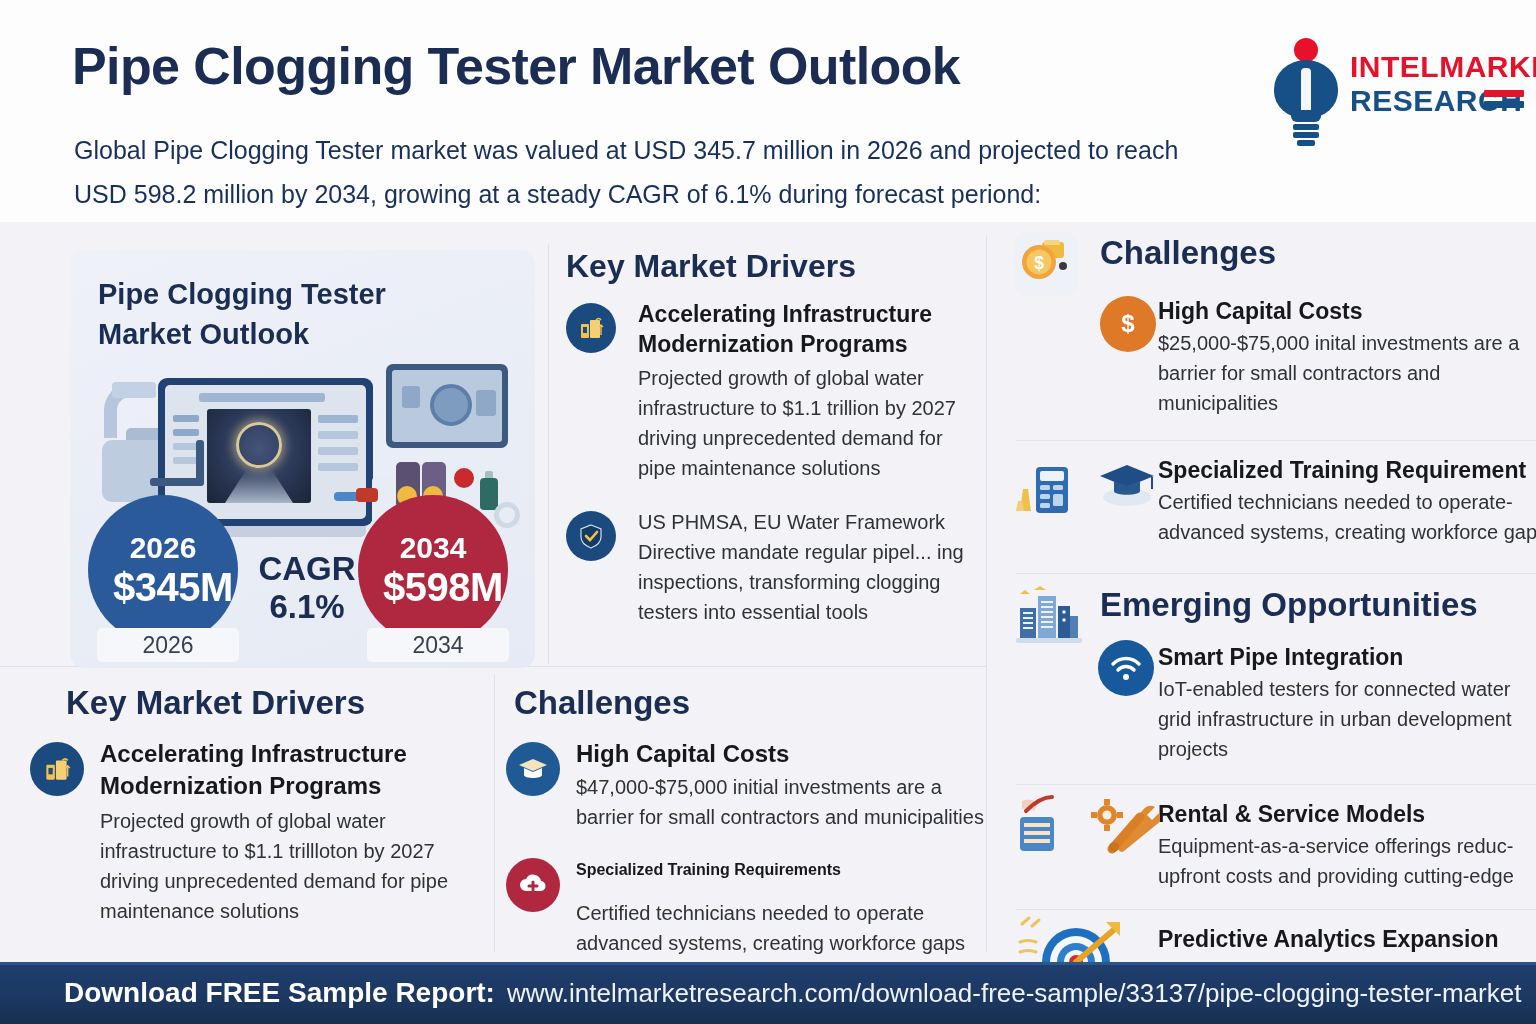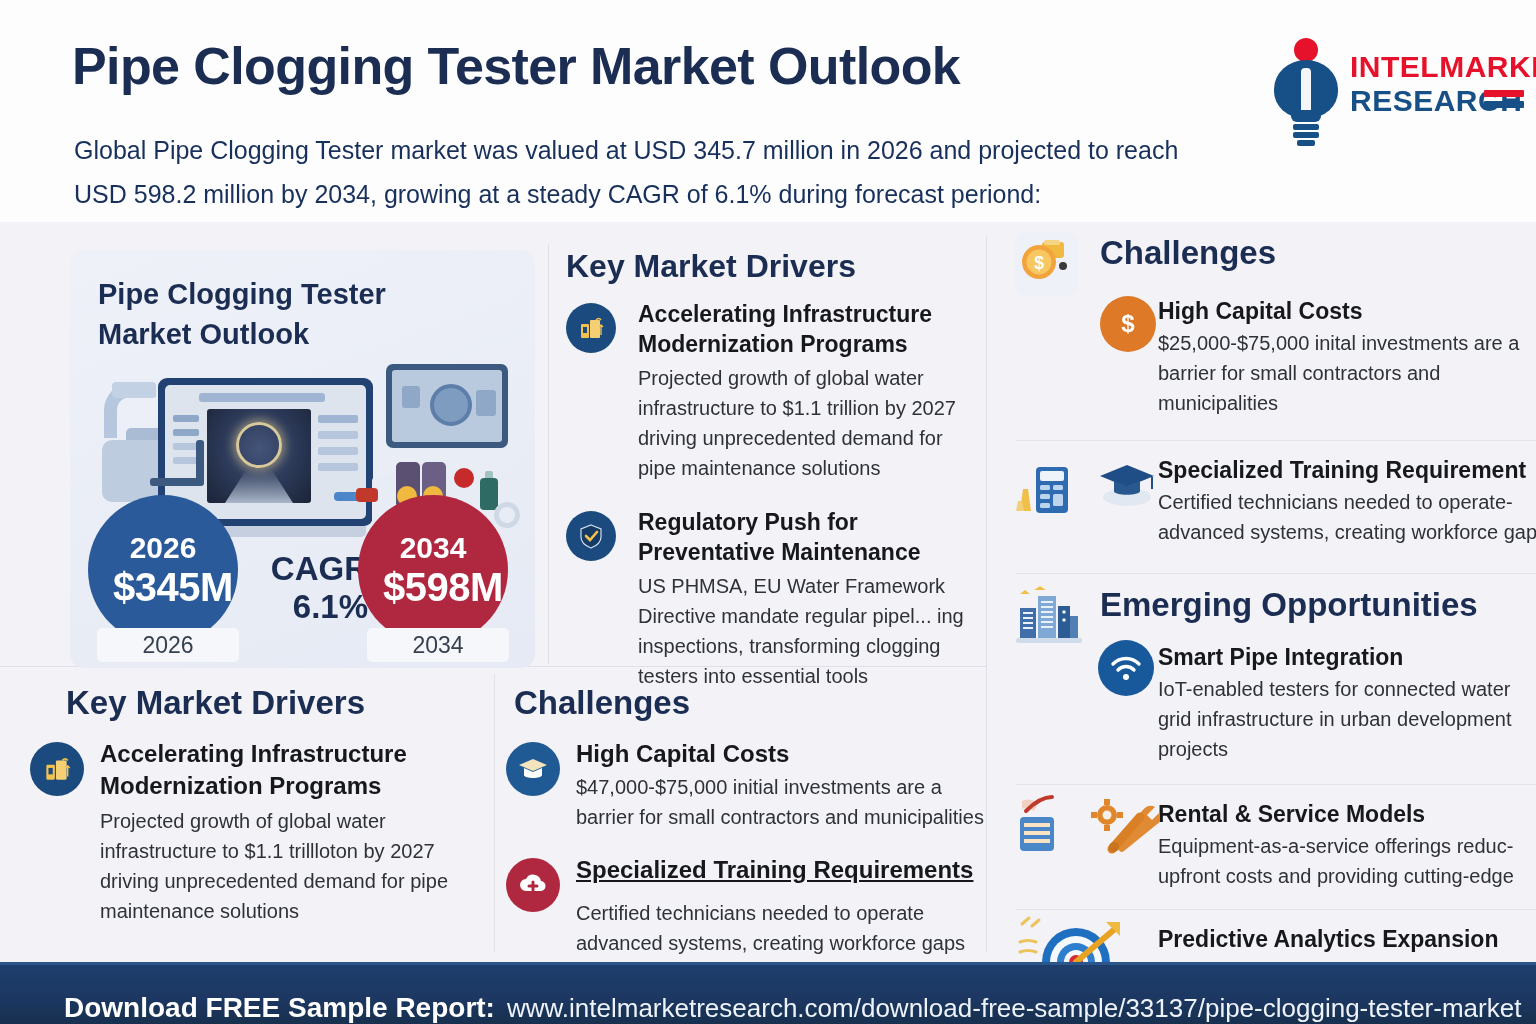--- a/index.html
+++ b/index.html
@@ -164,21 +164,21 @@
   .bub {
     position: absolute; border-radius: 50%; display: flex;
     flex-direction: column; align-items: center; justify-content: center;
     color: #fff;
   }
   .bub-2026 { left: 18px; top: 245px; width: 150px; height: 150px; background: #2b5a9b; }
   .bub-2034 { left: 288px; top: 245px; width: 150px; height: 150px; background: #b02840; }
   .bub-yr { font-size: 30px; font-weight: 700; line-height: 34px; }
   .bub-val { font-size: 40px; font-weight: 700; line-height: 44px; letter-spacing: -0.5px; margin-left: 20px; }
   .cagr {
-    position: absolute; left: 176px; top: 300px; width: 122px; text-align: right;
+    position: absolute; left: 176px; top: 300px; width: 122px; text-align: center;
     color: #1b2d52;
   }
   .cagr-lbl { font-size: 33px; font-weight: 600; line-height: 38px; }
   .cagr-val { font-size: 33px; font-weight: 600; line-height: 38px; }
   .axis-lbl {
     position: absolute; top: 378px; height: 34px; background: #f6f7fb;
     border-radius: 5px; display: flex; align-items: center; justify-content: center;
     font-size: 23px; color: #36404f;
   }
   .axis-2026 { left: 27px; width: 142px; }
@@ -212,21 +212,21 @@
   
   .bl-col { position: absolute; left: 30px; top: 462px; width: 460px; }
   .bm-col { position: absolute; left: 506px; top: 462px; width: 480px; }
   .b-item { position: relative; padding-left: 70px; margin-bottom: 18px; }
   .b-icon { position: absolute; left: 0; top: 4px; width: 54px; height: 54px; }
 
   
   .footer {
     position: absolute; left: 0; top: 962px; width: 1536px; height: 62px;
     background: linear-gradient(180deg,#1f3f6e 0%, #1c3761 60%, #17304f 100%);
-    display: flex; align-items: flex-end;
+    display: flex; align-items: center;
   }
   .footer-top-line { position: absolute; left: 0; top: 0; width: 1536px; height: 3px; background: #3a6ba8; opacity: .5; }
   .f-strong { font-size: 28px; font-weight: 700; color: #ffffff; margin-left: 64px; }
   .f-url { font-size: 26px; color: #eef3fa; margin-left: 12px; }
 
   .ico-svg { display: block; }
 </style>
 </head>
 <body>
 
@@ -348,21 +348,20 @@
         <div class="item-body" style="margin-top:4px;">Projected growth of global water infrastructure to $1.1 trillion by 2027 driving unprecedented demand for pipe maintenance solutions</div>
       </div>
 
       <div class="mid-item" style="margin-top:24px;">
         <div class="icon-circ mid-icon">
           <svg class="ico-svg" width="30" height="30" viewBox="0 0 30 30">
             <path d="M15 4 L25 8 V16 C25 21 20 25 15 27 C10 25 5 21 5 16 V8 Z" fill="#153a63" stroke="#cfe0f2" stroke-width="1.2"></path>
             <path d="M10 15 l4 4 l7 -8" stroke="#f2c14e" stroke-width="2.6" fill="none" stroke-linecap="round"></path>
           </svg>
         </div>
-        <div class="item-title">Regulatory Push for Preventative Maintenance</div>
         <div class="item-body" style="margin-top:4px;">US PHMSA, EU Water Framework Directive mandate regular pipel... ing inspections, transforming clogging testers into essential tools</div>
       </div>
     </div>
 
     <div class="right-col">
 
       <div style="position:relative;height:56px;">
         <div class="r-icon-sq" style="top:-2px;left:8px;width:64px;height:64px;">
           <svg class="ico-svg" width="60" height="60" viewBox="0 0 60 60">
             <rect x="28" y="10" width="22" height="16" rx="3" fill="#f0b93f"></rect>
@@ -542,21 +541,21 @@
         <div class="item-body" style="margin-top:2px;width:425px;">$47,000-$75,000 initial investments are a barrier for small contractors and municipalities</div>
       </div>
 
       <div class="b-item" style="margin-top:22px;">
         <div class="icon-circ b-icon" style="background:#b02840;">
           <svg class="ico-svg" width="34" height="28" viewBox="0 0 34 28">
             <path d="M10 20 a6 6 0 0 1 0 -12 a8 8 0 0 1 15 2 a5 5 0 0 1 -1 10 z" fill="#ffffff"></path>
             <path d="M17 11 v8 M13 15 h8" stroke="#b02840" stroke-width="3" stroke-linecap="round"></path>
           </svg>
         </div>
-        <div class="item-title" style="font-size:24px;line-height:32px;text-decoration:underline;">Specialized Training Requirements</div>
+        <div class="item-title" style="font-size:16px;line-height:32px;">Specialized Training Requirements</div>
         <div class="item-body" style="margin-top:12px;width:425px;">Certified technicians needed to operate advanced systems, creating workforce gaps</div>
       </div>
     </div>
 
   </div>
 
   <div class="footer">
     <div class="footer-top-line"></div>
     <span class="f-strong">Download FREE Sample Report:</span>
     <span class="f-url">www.intelmarketresearch.com/download-free-sample/33137/pipe-clogging-tester-market</span>

